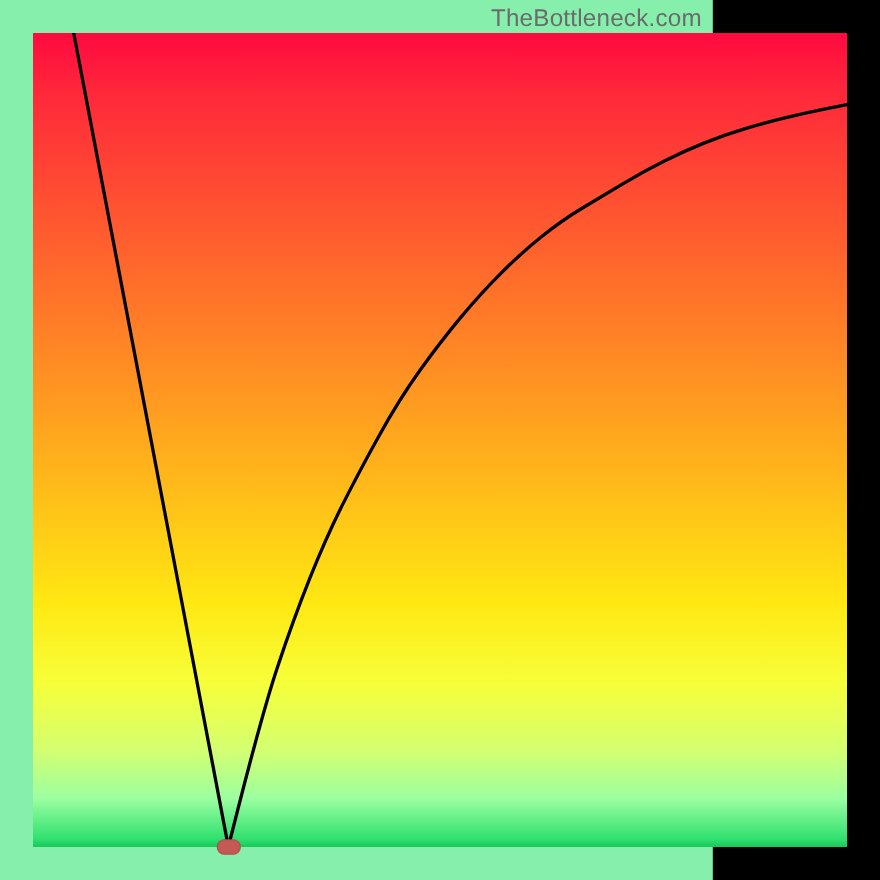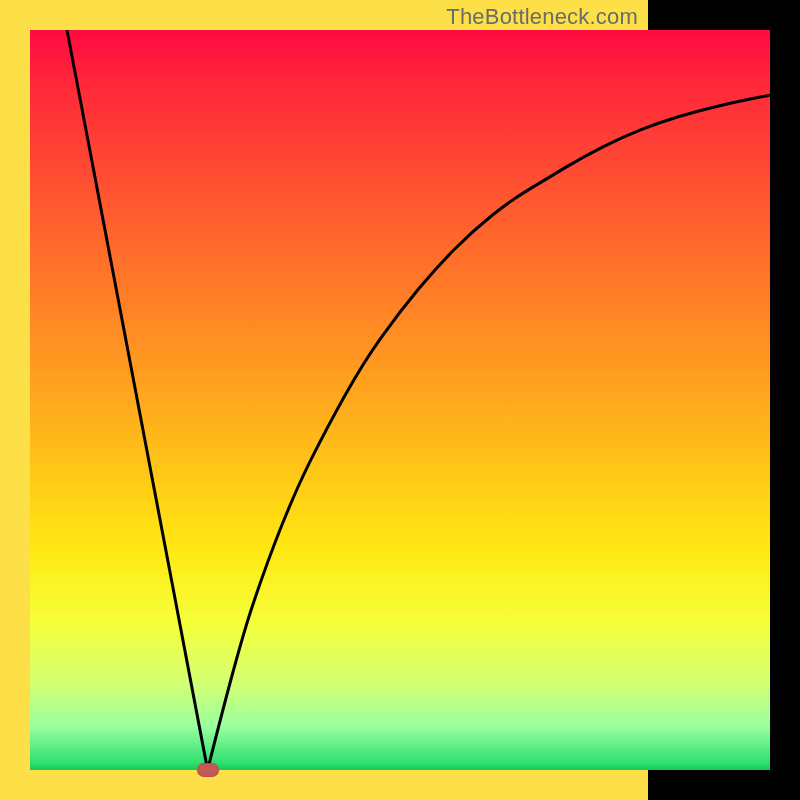--- a/index.html
+++ b/index.html
@@ -8,21 +8,21 @@
     width: 800px;
     height: 800px;
     background: #000;
     overflow: hidden;
     font-family: Arial, Helvetica, sans-serif;
   }
   .frame {
     position: relative;
     width: 648px;
     height: 800px;
-    background: #fde047;
+    background: #86efac;
   }
   .watermark {
     position: absolute;
     top: 4px;
     right: 10px;
     color: #6b6b6b;
     font-size: 22px;
     font-weight: 500;
     letter-spacing: 0.2px;
     user-select: none;

